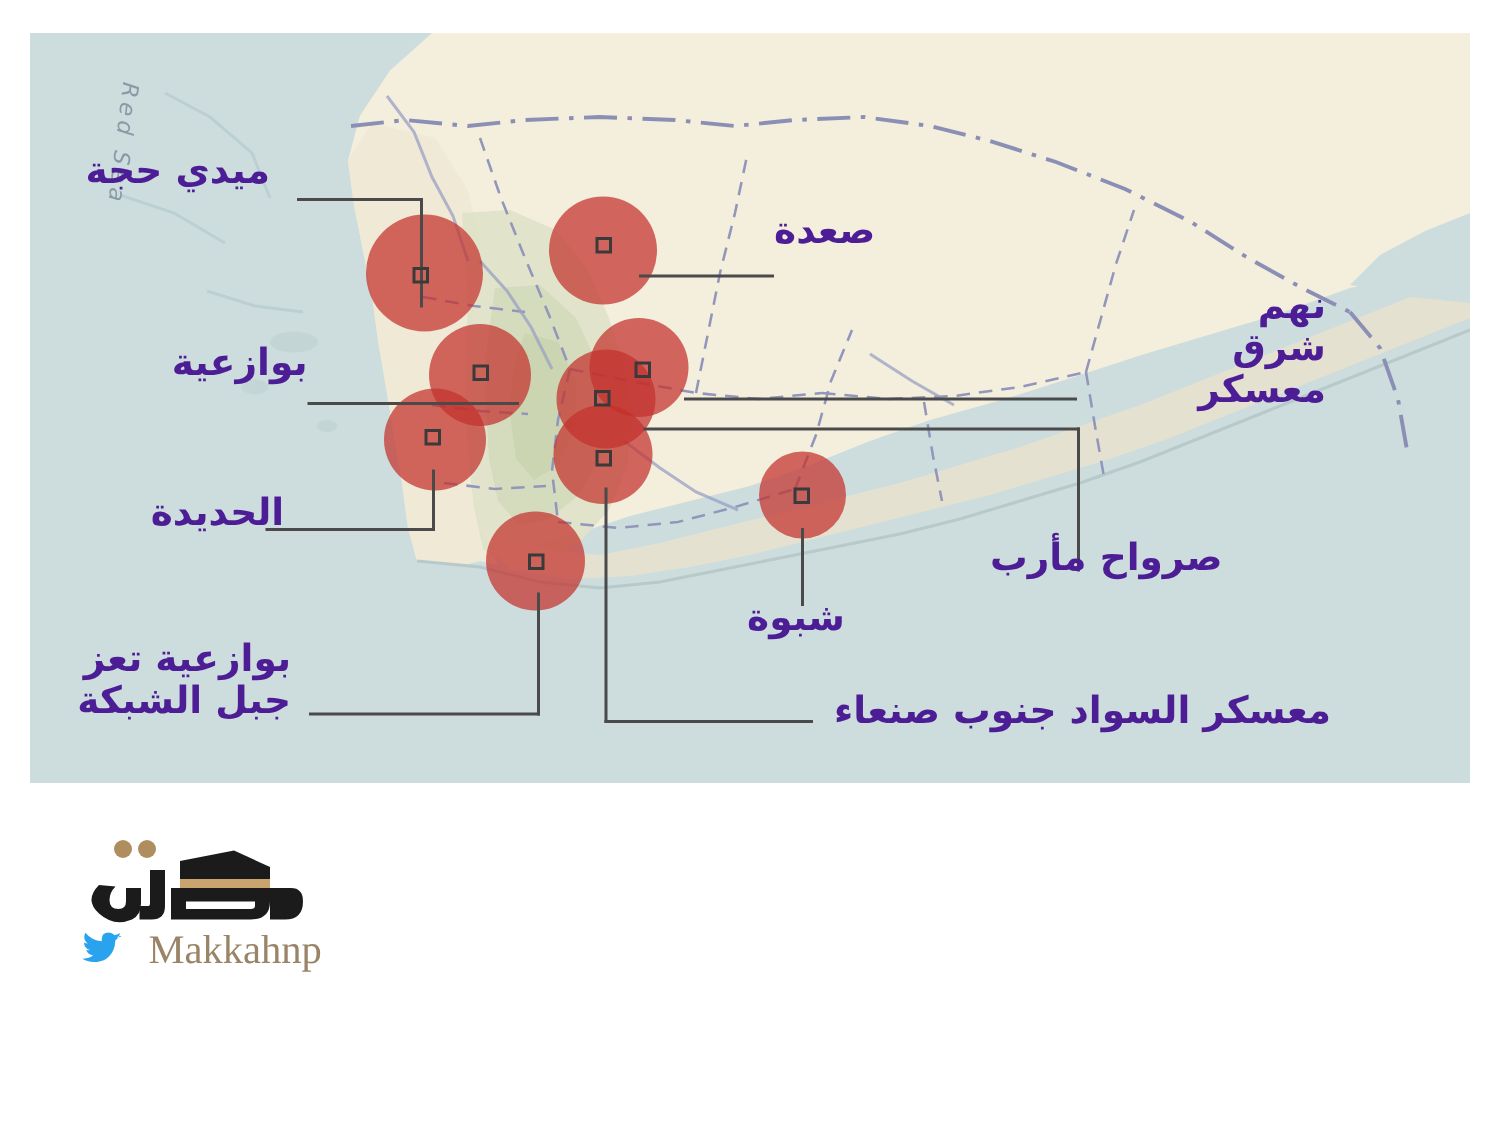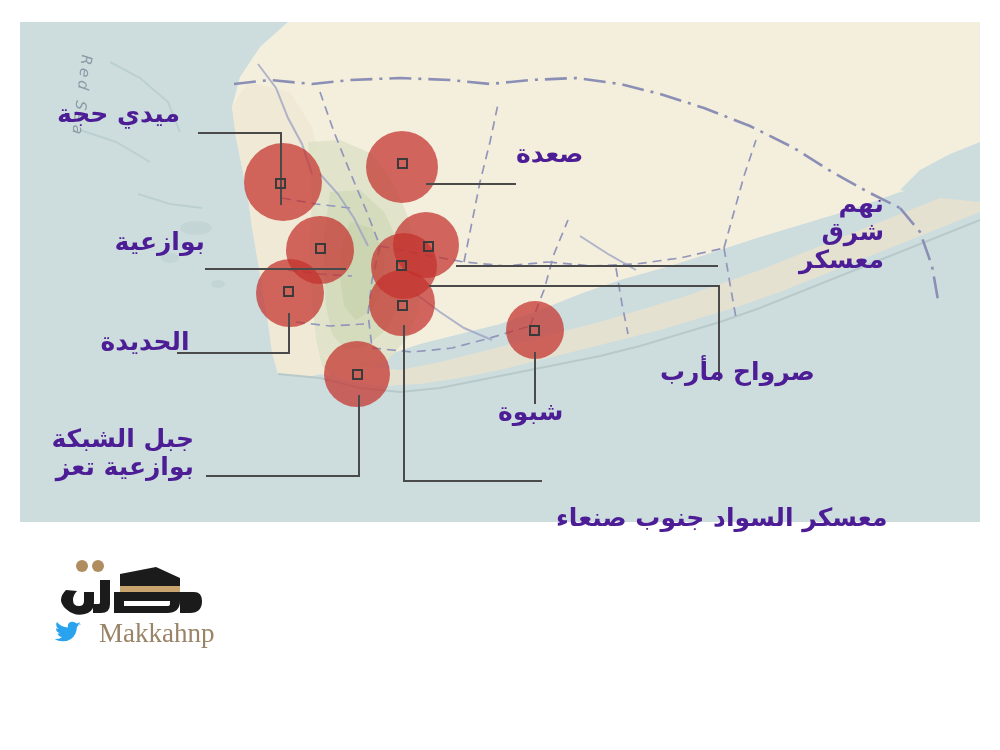--- a/index.html
+++ b/index.html
@@ -239,27 +239,27 @@
 <div class="map-label" style="left:85px;top:328px;width:120px;text-align:center;">الحديدة</div>
 
 <div class="map-label stacked" style="left:806px;top:190px;width:78px;text-align:right;">
   <span class="ln">نهم</span>
   <span class="ln">شرق</span>
   <span class="ln">معسكر</span>
 </div>
 
 <div class="map-label" style="left:660px;top:358px;">صرواح مأرب</div>
 
-<div class="map-label" style="left:556px;top:460px;margin-top:44px;">معسكر السواد جنوب صنعاء</div>
+<div class="map-label" style="left:556px;top:460px;">معسكر السواد جنوب صنعاء</div>
 
 <div class="map-label" style="left:498px;top:398px;">شبوة</div>
 
 <div class="map-label stacked" style="left:24px;top:425px;width:170px;text-align:right;">
+  <span class="ln">بوازعية تعز</span>
   <span class="ln">جبل الشبكة</span>
-  <span class="ln">بوازعية تعز</span>
 </div>
 
 <div id="brand">
   <svg id="brand-mark" viewBox="0 0 160 62">
 
     <circle cx="34" cy="10" r="6" fill="#b08d5e"></circle>
     <circle cx="50" cy="10" r="6" fill="#b08d5e"></circle>
 
     <path d="M72,18 L108,11 L132,22 L132,30 L72,30 Z" fill="#1b1b1b"></path>
     <path d="M72,30 L132,30 L132,36 L72,36 Z" fill="#c9a46e"></path>

